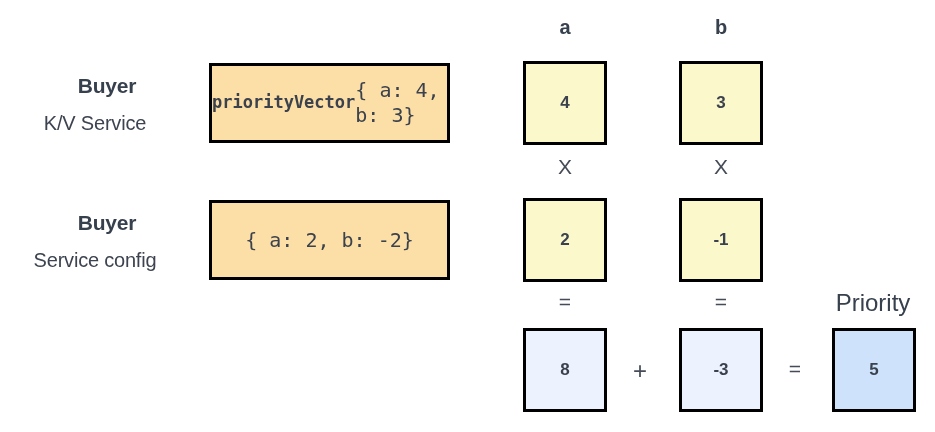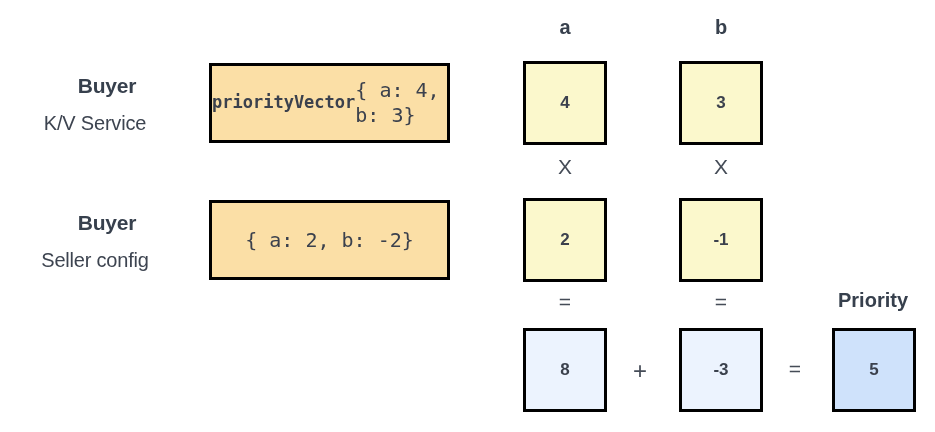--- a/index.html
+++ b/index.html
@@ -111,43 +111,43 @@
   }
   .op-x   { font-size: 21px; }
   .op-eq  { font-size: 21px; }
   .op-plus{ font-size: 24px; }
 
   
   .priority-cap {
     position: absolute;
     width: 120px;
     text-align: center;
-    font-size: 20px;
-    font-weight: bold;
+    font-size: 24px;
+    font-weight: normal;
     color: #37404d;
   }
 </style>
 </head>
 <body>
 
 <div id="canvas">
 
   <div class="role-label" style="left:0px; top:74px;">
     <span class="role-title">Buyer</span>
     <span class="role-sub">K/V Service</span>
   </div>
 
   <div class="src-box" style="top:63px;">
     <span class="src-name">priorityVector</span>
     <span class="src-value">{ a: 4, b: 3}</span>
   </div>
 
   <div class="role-label" style="left:0px; top:211px;">
     <span class="role-title">Buyer</span>
-    <span class="role-sub">Seller config</span>
+    <span class="role-sub">Service config</span>
   </div>
 
   <div class="src-box" style="top:200px;">
     <span class="src-value">{ a: 2, b: -2}</span>
   </div>
 
   <div class="col-head" style="left:523px;">a</div>
   <div class="col-head" style="left:679px;">b</div>
 
   <div class="cell yellow" style="left:523px; top:61px;">4</div>

